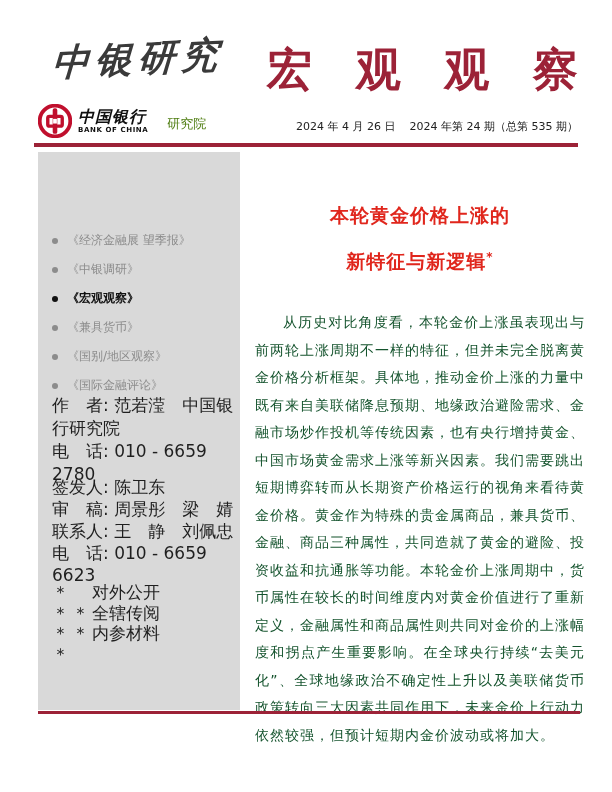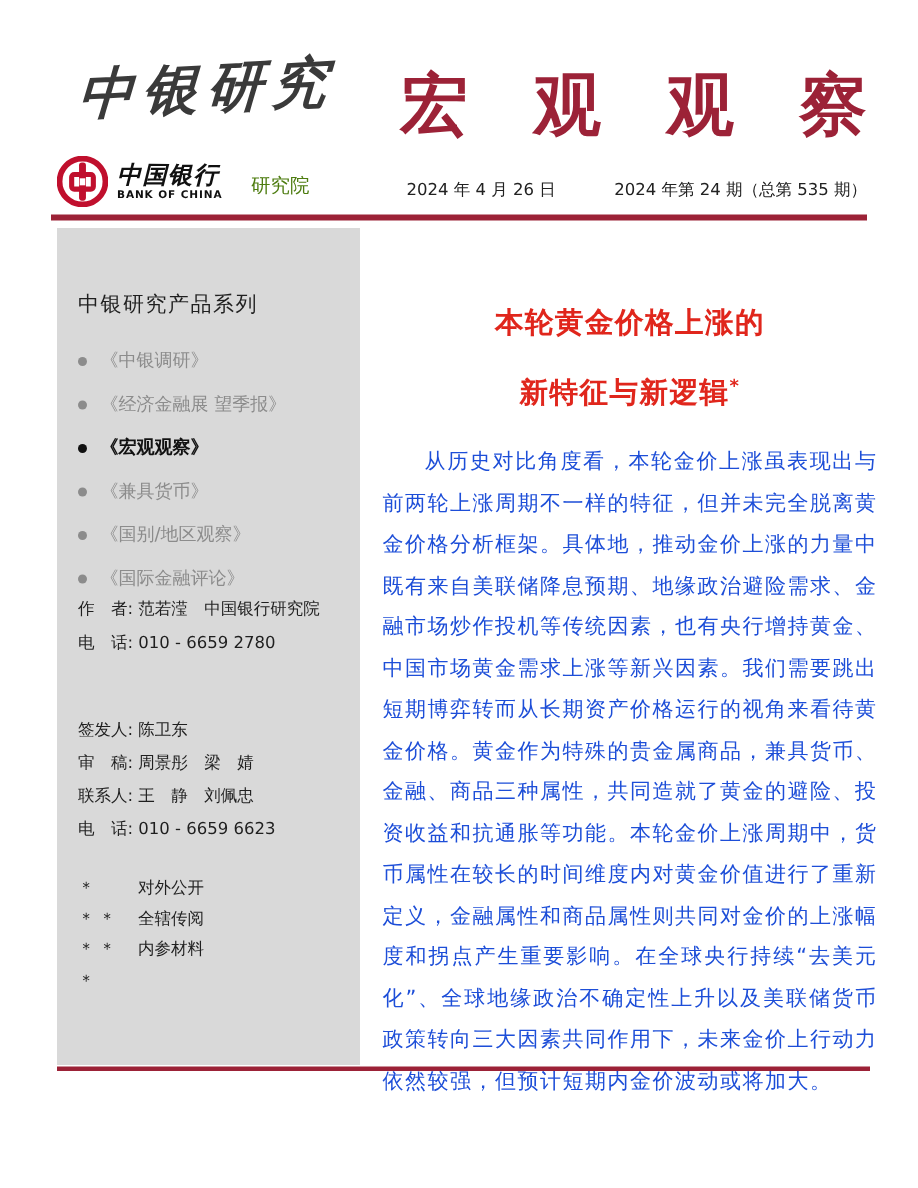--- a/index.html
+++ b/index.html
@@ -22,21 +22,21 @@
   .logo-row{position:absolute;left:38px;top:104px;display:flex;align-items:center;}
   .logo-emblem{width:34px;height:34px;flex:0 0 auto;}
   .logo-text{margin-left:6px;display:flex;flex-direction:column;line-height:1;justify-content:center;}
   .logo-cn{
     font-family:"DejaVu Serif",serif;font-style:italic;font-weight:bold;
     font-size:16px;color:#101010;letter-spacing:1px;
   }
   .logo-en{font-size:7px;font-weight:bold;color:#101010;letter-spacing:0.6px;margin-top:2px;}
   .logo-dept{margin-left:19px;font-size:13px;color:#4d7c0f;align-self:center;margin-top:6px;}
   .date-row{
-    position:absolute;right:34px;top:119px;display:flex;gap:39px;
+    position:absolute;right:34px;top:119px;display:flex;gap:14px;
     font-size:11px;color:#222;white-space:nowrap;align-items:flex-end;
   }
   .rule-top{position:absolute;left:34px;right:34px;top:143px;height:4px;background:#9c2237;}
   .rule-bottom{position:absolute;left:38px;right:32px;top:711px;height:3px;background:#9c2237;}
 
   
   .sidebar{
     position:absolute;left:38px;top:152px;width:202px;height:558px;
     background:#d9d9d9;
   }
@@ -45,38 +45,38 @@
     letter-spacing:1px;font-weight:500;
   }
   .series-list{position:absolute;left:14px;top:74px;right:6px;}
   .series-item{display:flex;align-items:center;height:29px;font-size:12px;color:#8c8c8c;}
   .series-item .bullet{
     width:6px;height:6px;border-radius:50%;background:#8c8c8c;
     margin-right:9px;flex:0 0 auto;
   }
   .series-item.active{color:#111;font-weight:bold;}
   .series-item.active .bullet{background:#111;}
-  .info-block{position:absolute;left:14px;right:6px;font-size:11px;color:#1f1f1f;}
+  .info-block{position:absolute;left:14px;right:6px;font-size:17px;color:#1f1f1f;}
   .author-block{top:242px;line-height:23px;}
   .contact-block{top:324px;line-height:22px;}
   .legend-block{top:430px;line-height:20.5px;}
   .legend-row{display:flex;}
   .legend-row .stars{width:40px;letter-spacing:3px;color:#1f1f1f;}
 
   
   .article{position:absolute;left:255px;top:152px;width:330px;}
   .article-title{
     text-align:center;font-weight:bold;color:#e0261c;
     font-size:19px;line-height:26px;letter-spacing:1px;
   }
   .article-title.line1{margin-top:50px;}
   .article-title.line2{margin-top:16px;}
   .article-title sup{font-size:12px;}
   .article-body{
-    margin-top:20px;font-size:14px;line-height:27.5px;color:#1d4ed8;
+    margin-top:35px;font-size:14px;line-height:27.5px;color:#14532d;
     text-align:justify;text-indent:2em;letter-spacing:1px;
   }
 </style>
 </head>
 <body>
 
 <div class="page">
 
   <div class="brand-script">中银研究</div>
   <div class="masthead-title">宏 观 观 察</div>
@@ -96,30 +96,29 @@
   </div>
 
   <div class="date-row">
     <span>2024 年 4 月 26 日</span>
     <span>2024 年第 24 期（总第 535 期）</span>
   </div>
 
   <div class="rule-top"></div>
 
   <div class="sidebar">
-    <div class="series-title">中银研究产品系列</div>
 
     <div class="series-list">
       <div class="series-item">
         <span class="bullet"></span>
-        <span>《中银调研》</span>
+        <span>《经济金融展 望季报》</span>
       </div>
       <div class="series-item">
         <span class="bullet"></span>
-        <span>《经济金融展 望季报》</span>
+        <span>《中银调研》</span>
       </div>
       <div class="series-item active">
         <span class="bullet"></span>
         <span>《宏观观察》</span>
       </div>
       <div class="series-item">
         <span class="bullet"></span>
         <span>《兼具货币》</span>
       </div>
       <div class="series-item">

